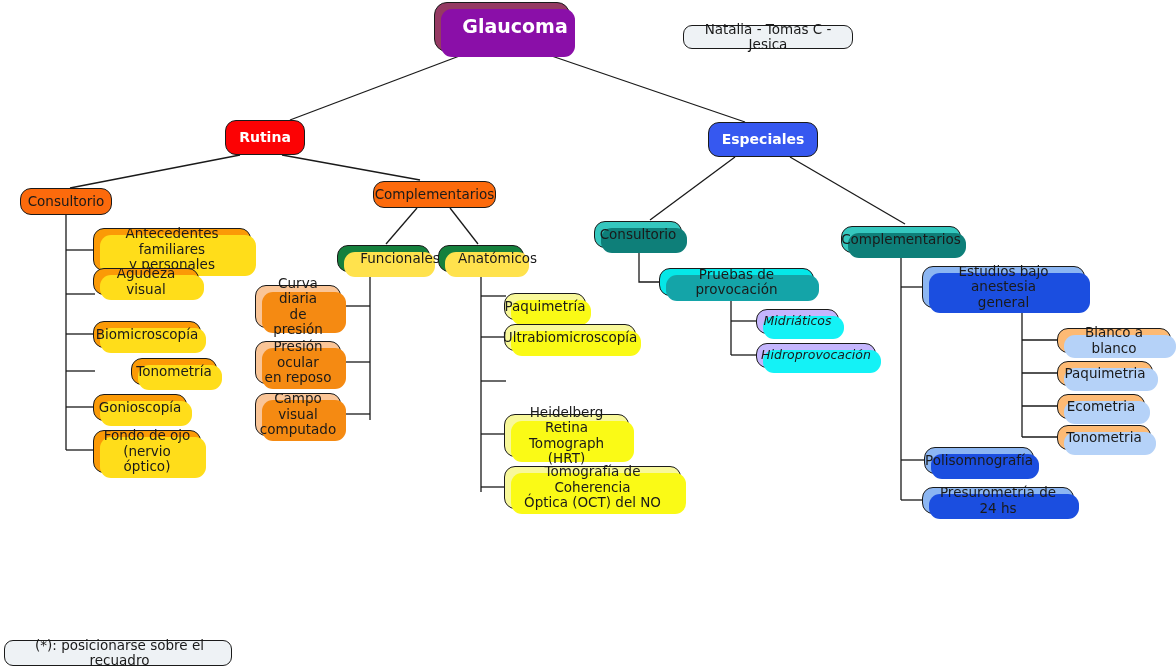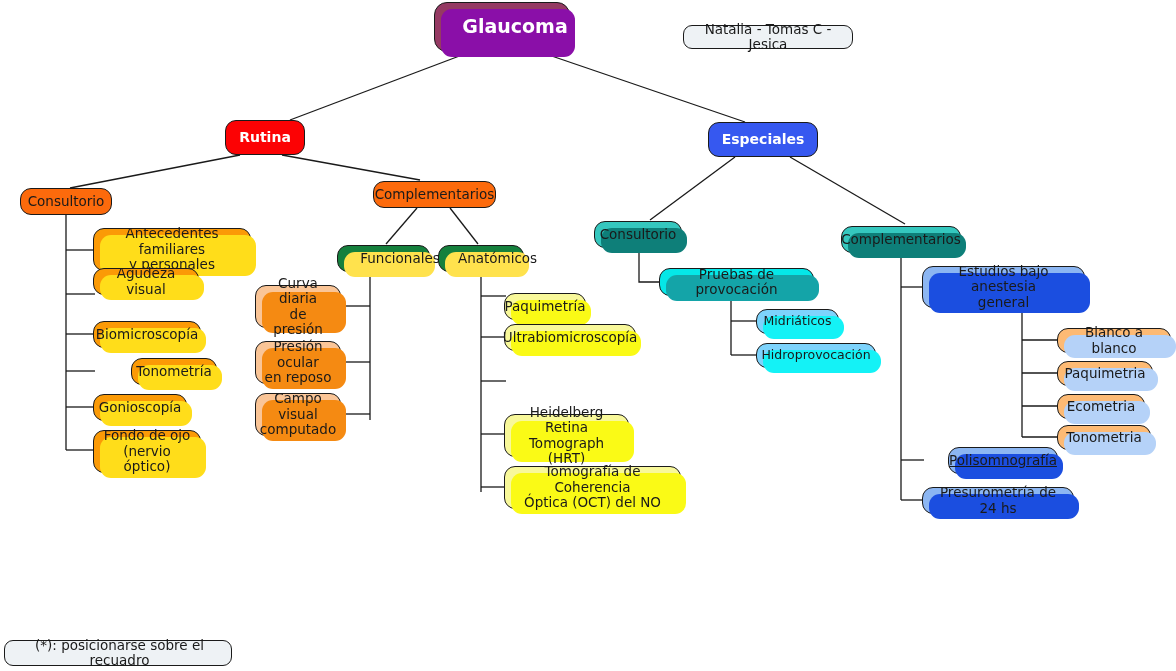--- a/index.html
+++ b/index.html
@@ -59,21 +59,21 @@
   .n-root   { --sh:#8A0FA8; }
   .n-rutina { background:#FC0204; color:#ffffff; font-weight:bold; }
   .n-espec  { background:#3658F0; color:#ffffff; font-weight:bold; }
   .n-orange { background:#FC6A0C; }
   .n-orange2{ background:#FB9A06; --sh:#FFDD1A; }
   .n-peach  { background:#FAC597; --sh:#F58A12; }
   .n-gold   { background:#15803d;padding-left:40px; --sh:#FFE24D; }
   .n-paleyl { background:#F8F89A; --sh:#FAFA16; }
   .n-teal   { background:#35C7BE; --sh:#0E7F79; }
   .n-cyan   { background:#05E7E8; --sh:#14A4A8; }
-  .n-white  { background:#7dd3fc; --sh:#14F2F6; }
+  .n-white  { background:#c4b5fd;font-style:italic; --sh:#14F2F6; }
   .n-ltblue { background:#8CB6F2; --sh:#1B4EE0; }
   .n-whiteb { background:#fdba74; --sh:#B5D2F8; }
   .n-plain  { background:#EEF2F5; border-radius:9px; }
 
   .fs12 { font-size: 12.5px; }
   .fs13 { font-size: 13.5px; }
   .fs14 { font-size: 14px; }
 </style>
 </head>
 <body>
@@ -226,21 +226,21 @@
     <span>Hidroprovocación</span>
   </div>
 
   <div class="node shadowed n-teal fs13" style="left:841px; top:226px; width:120px; height:27px;">
     <span>Complementarios</span>
   </div>
   <div class="node shadowed n-ltblue fs13" style="left:922px; top:266px; width:163px; height:42px;">
     <span>Estudios bajo anestesia
 general</span>
   </div>
-  <div class="node shadowed n-ltblue fs13" style="left:948px; top:447px; width:110px; height:27px;text-decoration:underline;">
+  <div class="node shadowed n-ltblue fs13" style="left:924px; top:447px; width:110px; height:27px;">
     <span>Polisomnografía</span>
   </div>
   <div class="node shadowed n-ltblue fs13" style="left:922px; top:487px; width:152px; height:27px;">
     <span>Presurometría de 24 hs</span>
   </div>
 
   <div class="node shadowed n-whiteb fs13" style="left:1057px; top:328px; width:114px; height:25px;">
     <span>Blanco a blanco</span>
   </div>
   <div class="node shadowed n-whiteb fs13" style="left:1057px; top:361px; width:96px; height:25px;">

